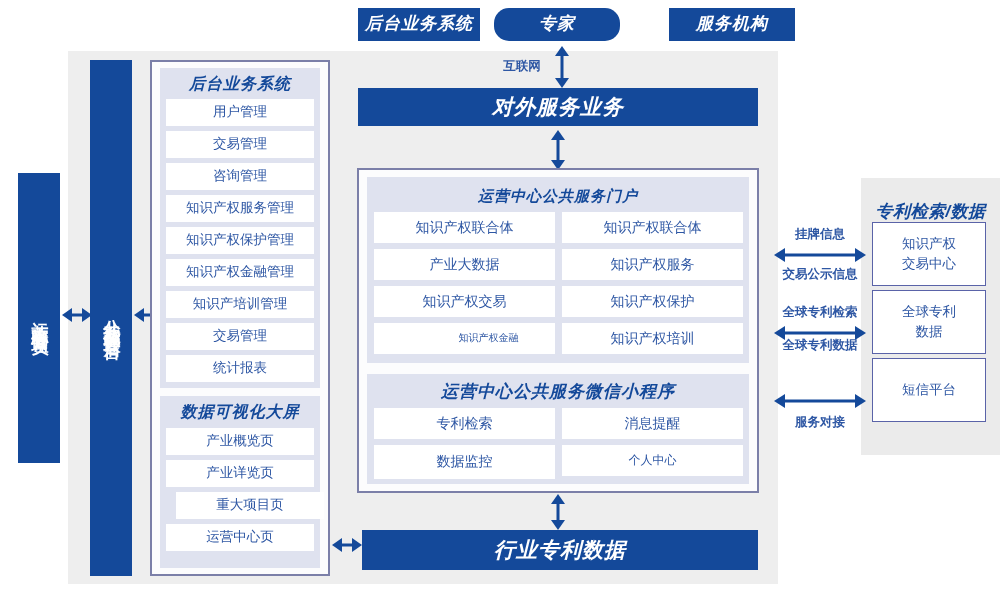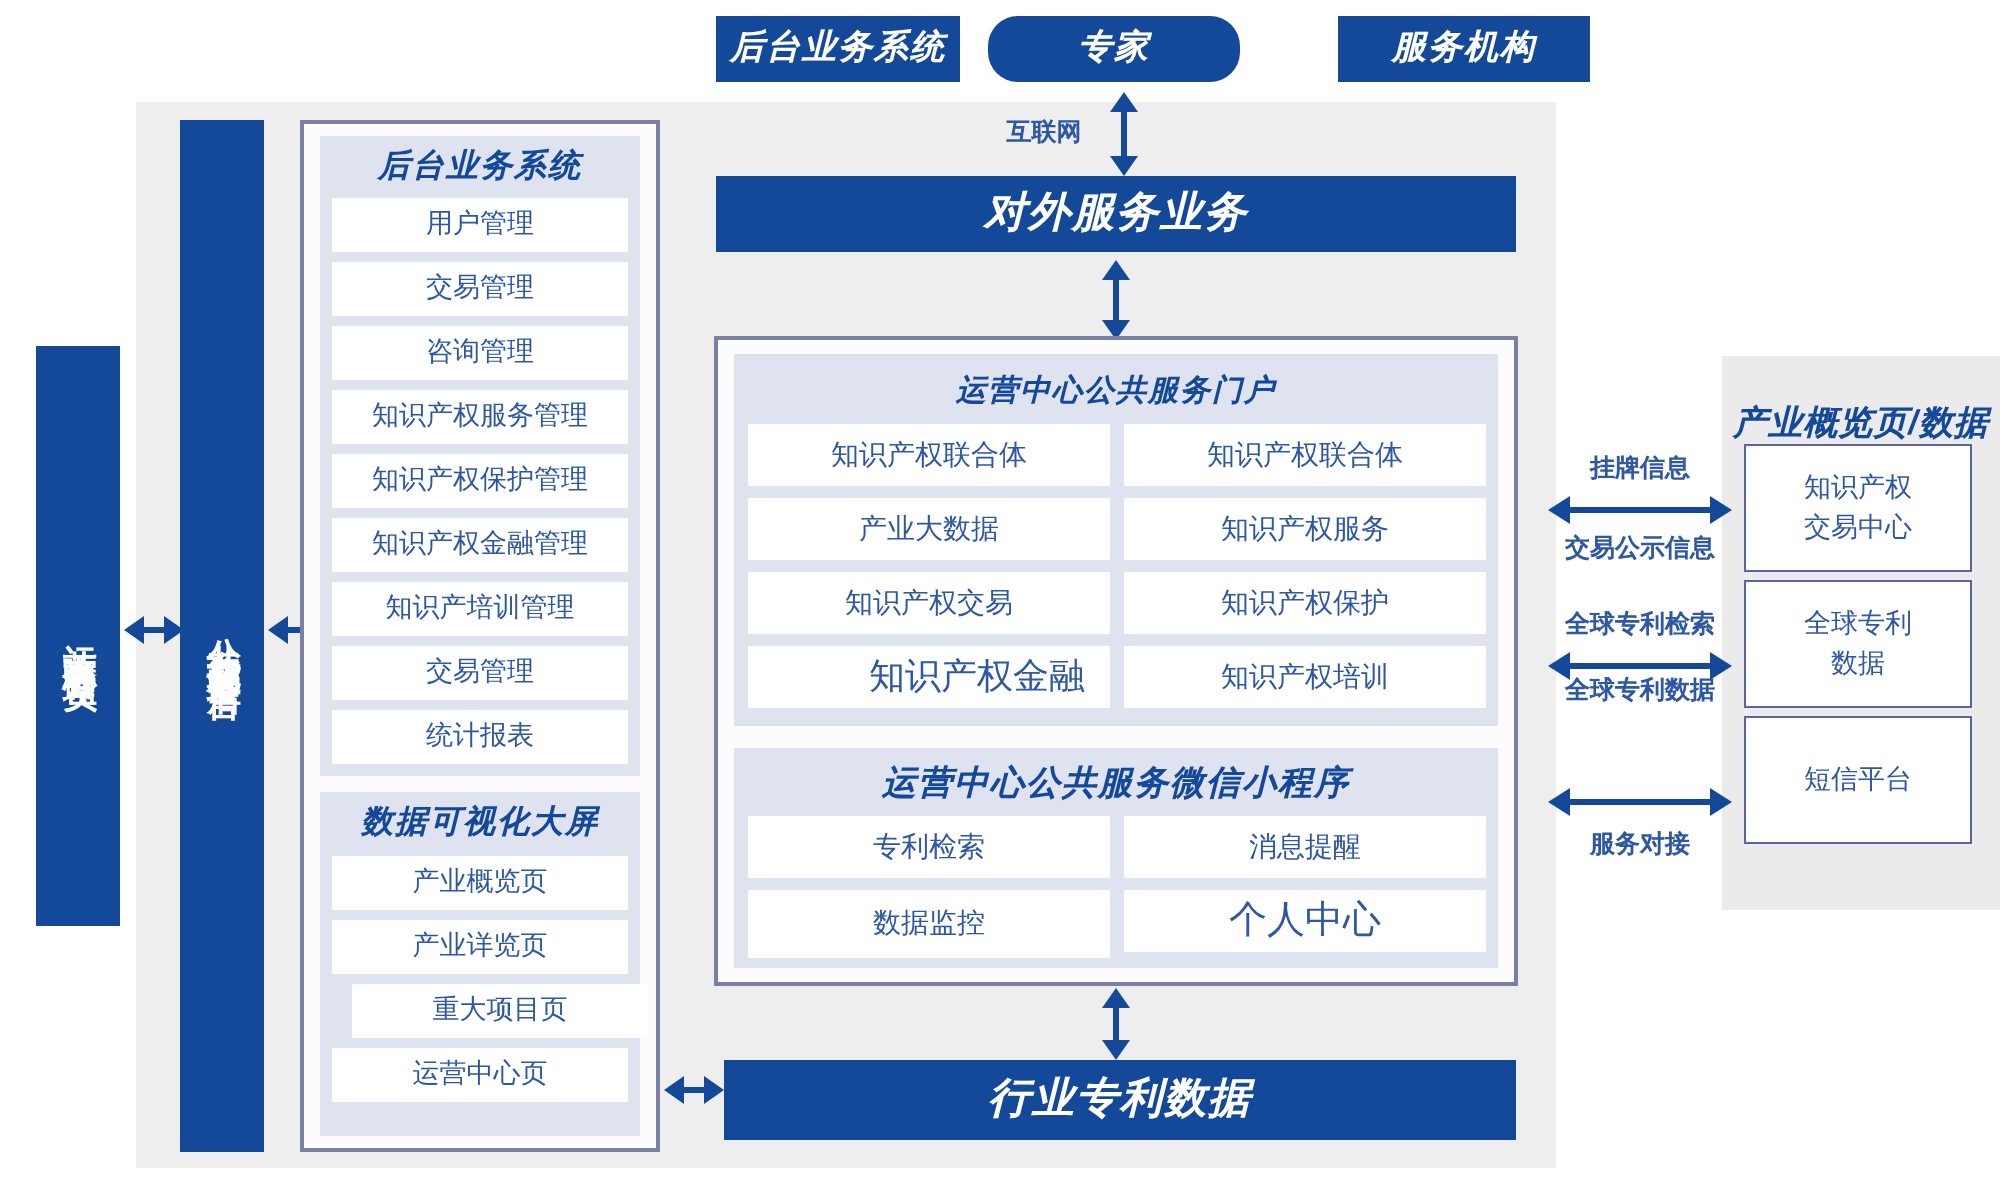--- a/index.html
+++ b/index.html
@@ -150,43 +150,43 @@
 
 <div class="abs subpanel" style="left:367px;top:177px;width:382px;height:186px;"></div>
 <div class="abs sub-title" style="left:367px;top:183px;width:382px;height:26px;font-size:15px;line-height:26px;">运营中心公共服务门户</div>
 
 <div class="abs cell" style="left:374px;top:212px;width:181px;height:31px;font-size:14px;">知识产权联合体</div>
 <div class="abs cell" style="left:562px;top:212px;width:181px;height:31px;font-size:14px;">知识产权联合体</div>
 <div class="abs cell" style="left:374px;top:249px;width:181px;height:31px;font-size:14px;">产业大数据</div>
 <div class="abs cell" style="left:562px;top:249px;width:181px;height:31px;font-size:14px;">知识产权服务</div>
 <div class="abs cell" style="left:374px;top:286px;width:181px;height:31px;font-size:14px;">知识产权交易</div>
 <div class="abs cell" style="left:562px;top:286px;width:181px;height:31px;font-size:14px;">知识产权保护</div>
-<div class="abs cell" style="left:374px;top:323px;width:181px;height:31px;font-size:18px;padding-left:48px;">知识产权金融</div>
+<div class="abs cell" style="left:374px;top:323px;width:181px;height:31px;font-size:10px;padding-left:48px;">知识产权金融</div>
 <div class="abs cell" style="left:562px;top:323px;width:181px;height:31px;font-size:14px;">知识产权培训</div>
 
 <div class="abs subpanel" style="left:367px;top:374px;width:382px;height:110px;"></div>
 <div class="abs sub-title" style="left:367px;top:379px;width:382px;height:26px;font-size:17px;line-height:26px;">运营中心公共服务微信小程序</div>
 
 <div class="abs cell" style="left:374px;top:408px;width:181px;height:31px;font-size:14px;">专利检索</div>
 <div class="abs cell" style="left:562px;top:408px;width:181px;height:31px;font-size:14px;">消息提醒</div>
 <div class="abs cell" style="left:374px;top:445px;width:181px;height:34px;font-size:14px;">数据监控</div>
-<div class="abs cell" style="left:562px;top:445px;width:181px;height:31px;font-size:19px;">个人中心</div>
+<div class="abs cell" style="left:562px;top:445px;width:181px;height:31px;font-size:12px;">个人中心</div>
 
 <div class="abs" style="left:546px;top:494px;width:24px;height:36px;">
   <svg width="24" height="36" viewBox="0 0 24 36">
     <line x1="12" y1="6" x2="12" y2="30" stroke="#14499a" stroke-width="3"></line>
     <polygon points="12,0 5,10 19,10" fill="#14499a"></polygon>
     <polygon points="12,36 5,26 19,26" fill="#14499a"></polygon>
   </svg>
 </div>
 
 <div class="abs blue-box wide-bar" style="left:362px;top:530px;width:396px;height:40px;">行业专利数据</div>
 
 <div class="abs ext-stage" style="left:861px;top:178px;width:139px;height:277px;"></div>
-<div class="abs ext-title" style="left:861px;top:200px;width:139px;height:22px;">产业概览页/数据</div>
+<div class="abs ext-title" style="left:861px;top:200px;width:139px;height:22px;">专利检索/数据</div>
 
 <div class="abs ext-box" style="left:872px;top:222px;width:114px;height:64px;white-space:pre-line;">知识产权
 交易中心</div>
 <div class="abs ext-box" style="left:872px;top:290px;width:114px;height:64px;white-space:pre-line;">全球专利
 数据</div>
 <div class="abs ext-box" style="left:872px;top:358px;width:114px;height:64px;white-space:pre-line;">短信平台</div>
 
 <div class="abs arrow-label" style="left:776px;top:226px;width:88px;height:16px;">挂牌信息</div>
 <div class="abs" style="left:774px;top:244px;width:92px;height:22px;">
   <svg width="92" height="22" viewBox="0 0 92 22">

